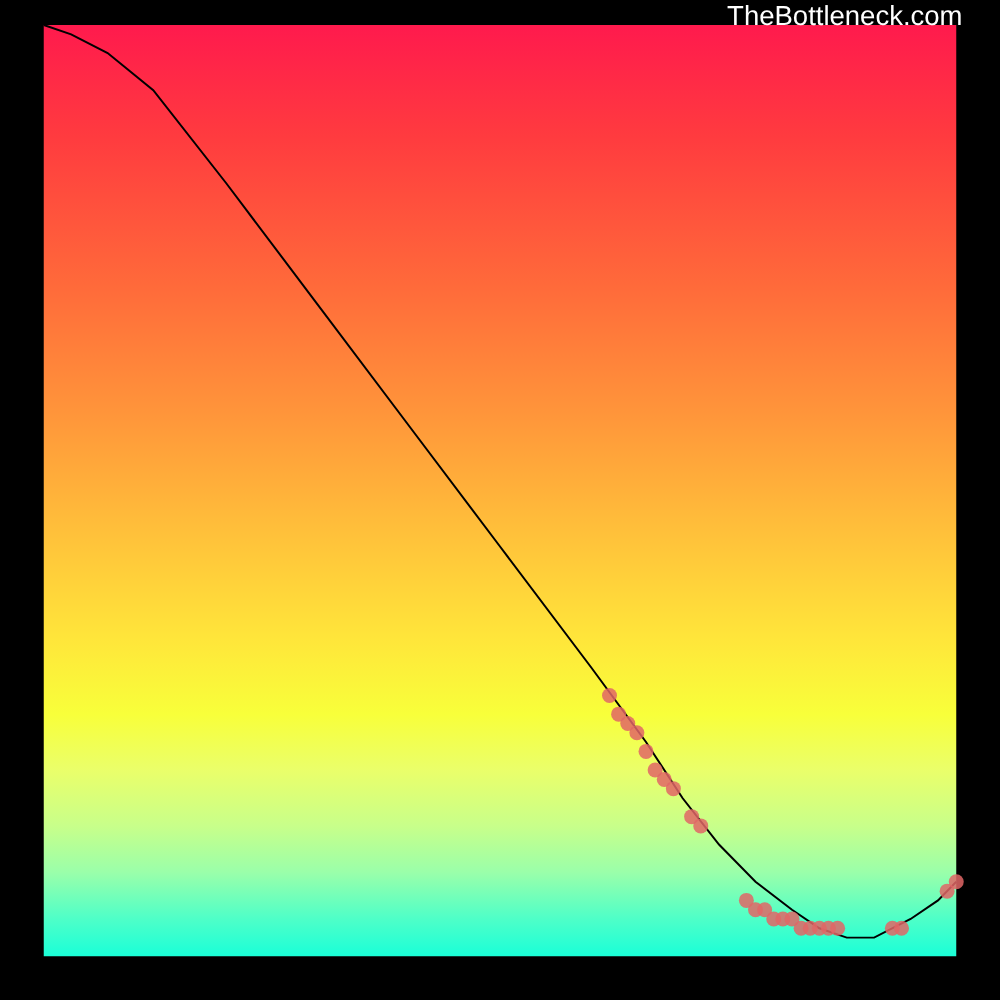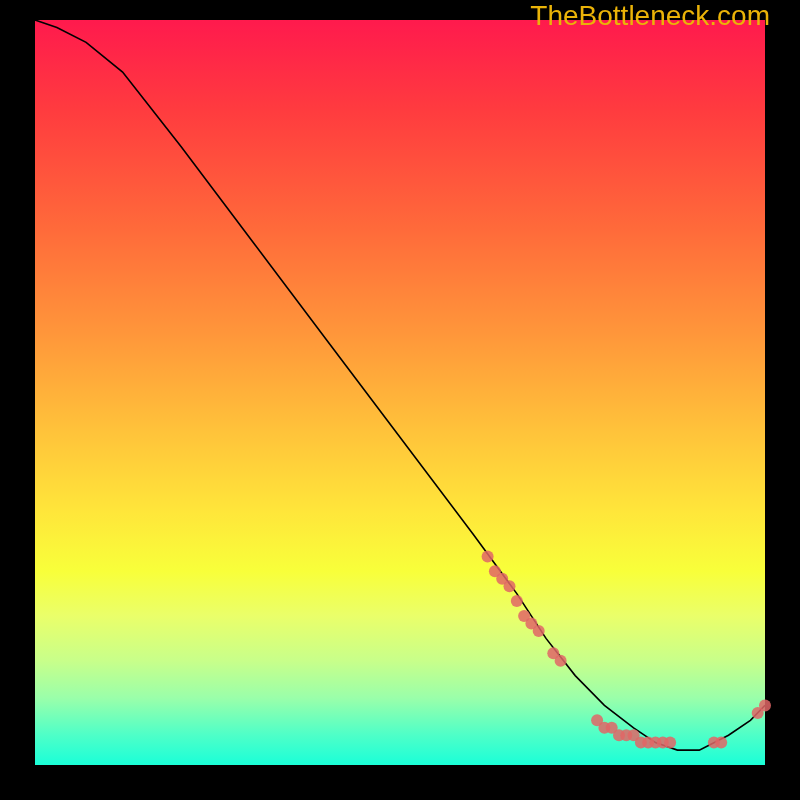--- a/index.html
+++ b/index.html
@@ -12,21 +12,21 @@
           #ff963a 42%,
           #ffc23a 55%,
           #ffe63a 66%,
           #f8ff3a 74%,
           #eaff6a 80%,
           #c8ff8a 86%,
           #9affaa 91%,
           #4effc8 96%,
           #1affd8 100%);}
   svg.curve{position:absolute;left:35px;top:20px;width:730px;height:745px;overflow:visible}
-  .watermark{position:absolute;right:30px;top:0;color:#eab308;font-size:28px;font-weight:400}
+  .watermark{position:absolute;right:30px;top:0;color:#ffffff;font-size:22px;font-weight:400}
   .dot{fill:#e06666;opacity:0.85}
 </style>
 </head>
 <body>
 
 <div class="stage">
   <div class="plot"></div>
 
   <svg class="curve" viewBox="0 0 730 745">
     <path id="curve-path" fill="none" stroke="#000" stroke-width="1.6" d="M0.0 0.0 L21.9 7.5 L51.1 22.4 L87.6 52.1 L146.0 126.6 L219.0 223.5 L292.0 320.4 L365.0 417.2 L438.0 514.0 L481.8 573.6 L511.0 618.4 L540.2 655.6 L569.4 685.4 L598.6 707.8 L620.5 722.6 L642.4 730.1 L664.3 730.1 L693.5 715.2 L715.4 700.3 L730.0 685.4"></path>

